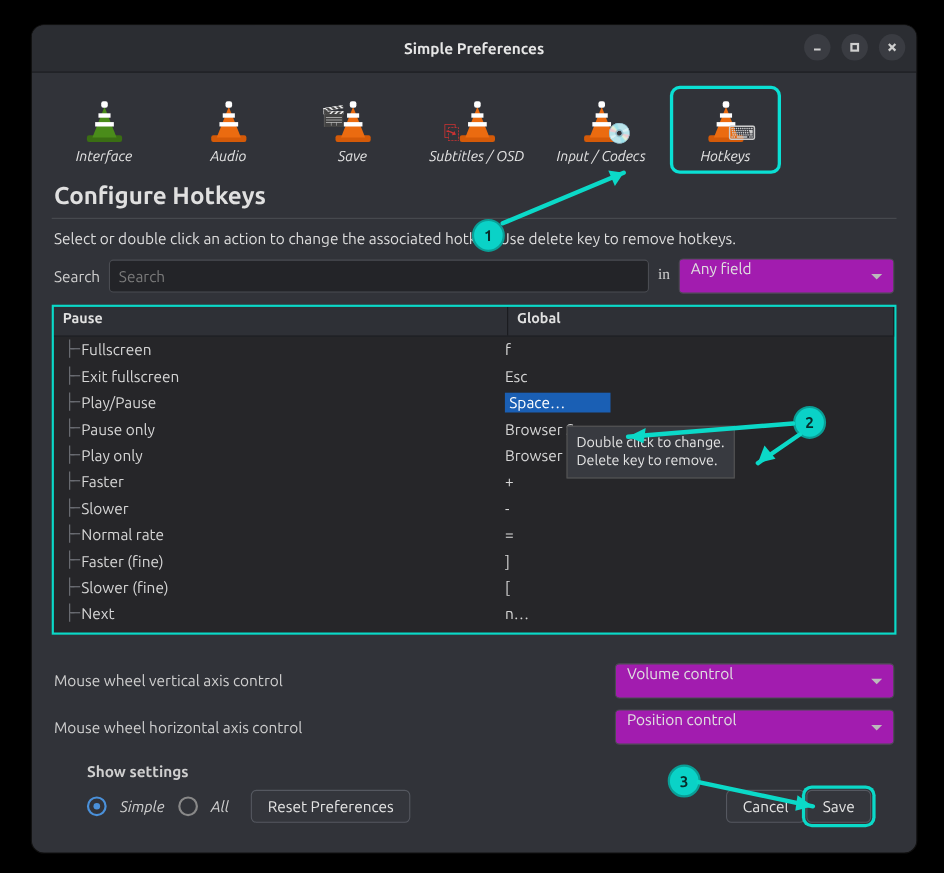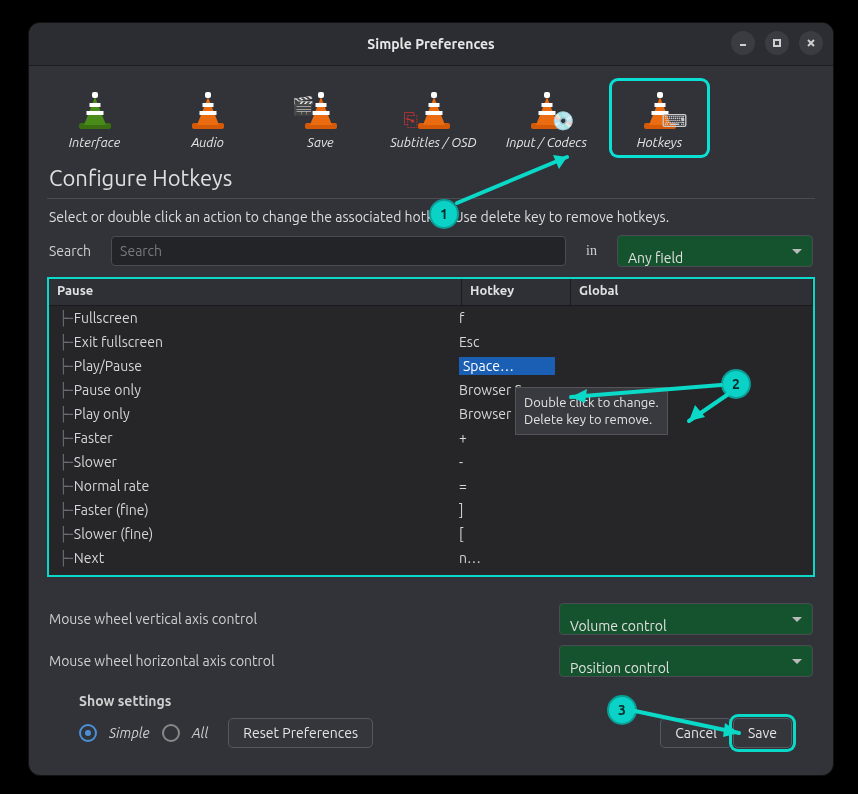--- a/index.html
+++ b/index.html
@@ -40,35 +40,35 @@
   
   .tabbar{display:flex;gap:18px;padding:16px 18px 2px 18px;}
   .tabitem{
     width:95px;display:flex;flex-direction:column;align-items:center;gap:6px;
     border-radius:6px;padding:4px 0 6px 0;
   }
   .tabitem.selected{box-shadow:0 0 0 3px var(--tab-selected-border);}
   .ticon{width:44px;height:44px;display:flex;align-items:flex-end;justify-content:center;}
   .tlabel{font-size:13px;color:#e4e4e4;white-space:nowrap;font-style:italic;}
   
-  .heading{font-size:22px;color:#e0e0e0;padding:8px 20px 4px 20px;}
+  .heading{font-size:22px;color:#e0e0e0;padding:8px 20px 4px 20px;font-weight:bold;}
   .hr{height:1px;background:var(--border);margin:4px 18px 8px 18px;}
   
   .instr{font-size:14px;color:#dedede;padding:2px 20px 10px 20px;}
   
-  .searchrow{display:flex;align-items:center;gap:20px;padding:0 20px 10px 20px;}
+  .searchrow{display:flex;align-items:center;gap:8px;padding:0 20px 10px 20px;}
   .searchrow .lbl{font-size:14px;}
   .textfield{
     flex:1;height:28px;background:#232428;border:1px solid var(--border);border-radius:4px;
     padding:0 8px;color:#888;font-size:14px;display:flex;align-items:center;
   }
   .inlabel{font-size:14px;font-family:Liberation Serif, serif;}
   .select{
-    height:30px;min-width:158px;background:#14532d;border:1px solid var(--border);border-radius:4px;
-    padding:0 26px 0 10px;color:#e0e0e0;font-size:14px;display:flex;align-items:flex-end;position:relative;
+    height:30px;min-width:158px;background:#a21caf;border:1px solid var(--border);border-radius:4px;
+    padding:0 26px 0 10px;color:#e0e0e0;font-size:14px;display:flex;align-items:flex-start;position:relative;
   }
   .select::after{
     content:"";position:absolute;right:10px;top:50%;width:0;height:0;margin-top:-2px;
     border-left:5px solid transparent;border-right:5px solid transparent;border-top:5px solid #bbb;
   }
   
   .tablewrap{
     margin:0 18px;border:2px solid var(--highlight);background:var(--bg-darker);
     height:296px;overflow:hidden;position:relative;
   }
@@ -257,21 +257,20 @@
         </div>
         <div class="inlabel">in</div>
         <div class="select">
           <span>Any field</span>
         </div>
       </div>
 
       <div class="tablewrap">
         <div class="thead">
           <div class="th action">Pause</div>
-          <div class="th hotkey">Hotkey</div>
           <div class="th global">Global</div>
         </div>
         <div class="tbody" id="tbody">
             <div class="trow">
               <div class="tcell-action">
                 <span class="tree-pipe">├─</span>
                 <span>Fullscreen</span>
               </div>
               <div class="tcell-hotkey"><span class="hk">f</span></div>
               <div class="tcell-global"></div>

